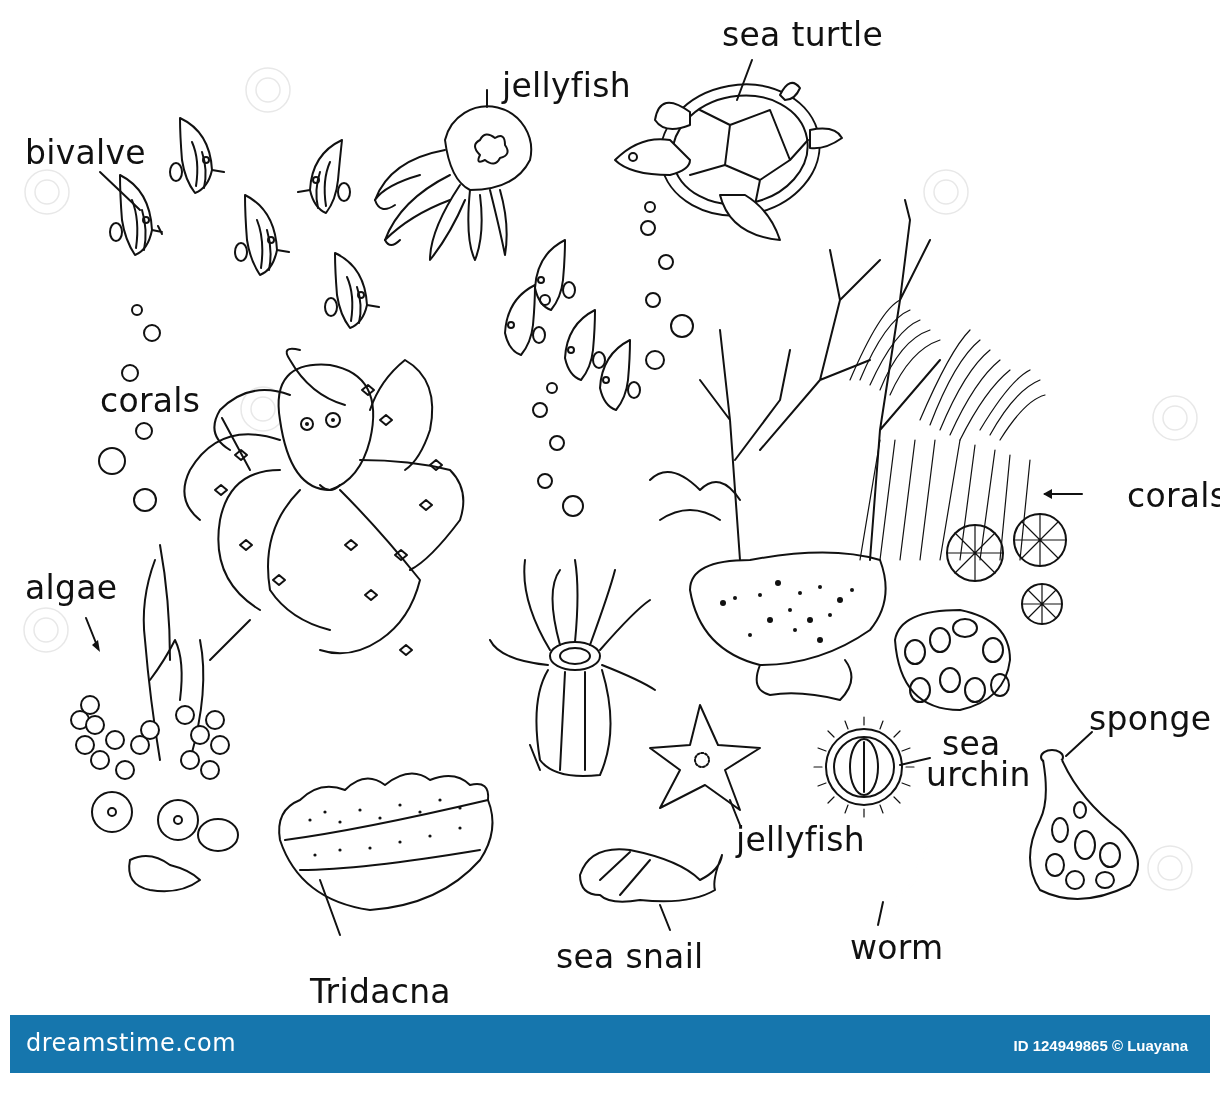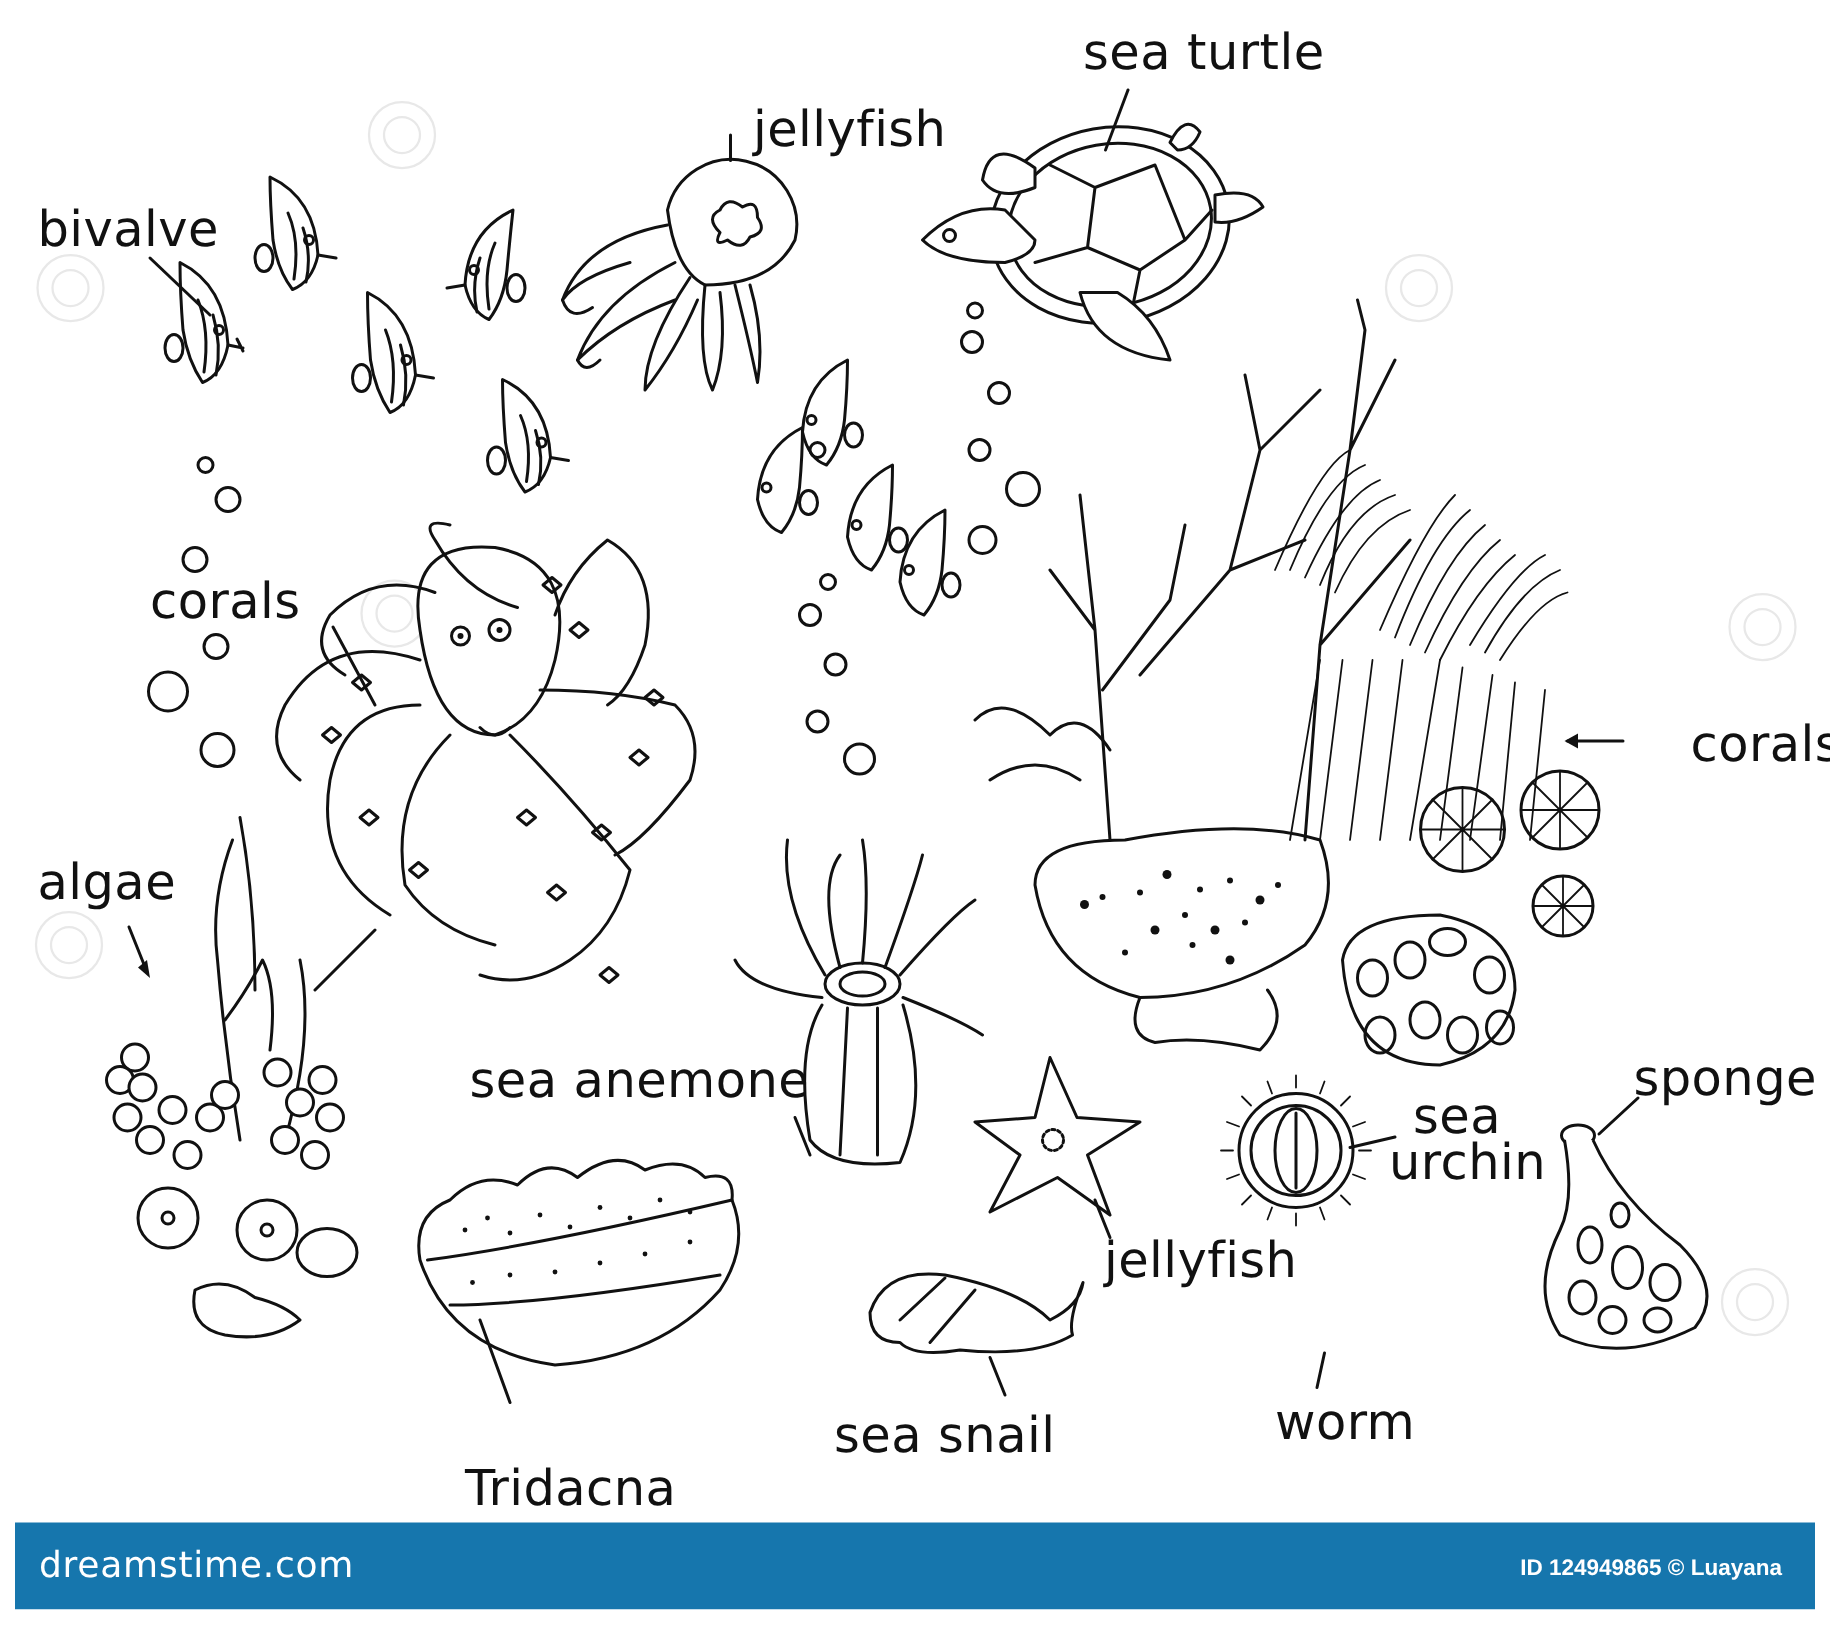--- a/index.html
+++ b/index.html
@@ -349,21 +349,20 @@
       <path class="s" d="M1092,732 L1066,756"></path>
     </g>
   </svg>
 
   <div class="lbl" style="left:25px;top:136px;">bivalve</div>
   <div class="lbl" style="left:502px;top:28px;margin-top:41px;">jellyfish</div>
   <div class="lbl" style="left:722px;top:18px;">sea turtle</div>
   <div class="lbl" style="left:100px;top:384px;">corals</div>
   <div class="lbl" style="left:1087px;top:479px;margin-left:40px;">corals</div>
   <div class="lbl" style="left:25px;top:571px;">algae</div>
-  <div class="lbl" style="left:313px;top:703px;">sea anemone</div>
   <div class="lbl" style="left:1089px;top:702px;">sponge</div>
   <div class="lbl" style="left:942px;top:727px;">sea</div>
   <div class="lbl" style="left:926px;top:758px;">urchin</div>
   <div class="lbl" style="left:736px;top:823px;">jellyfish</div>
   <div class="lbl" style="left:310px;top:975px;">Tridacna</div>
   <div class="lbl" style="left:556px;top:940px;">sea snail</div>
   <div class="lbl" style="left:850px;top:931px;">worm</div>
 </div>
 
 <div class="footer">

